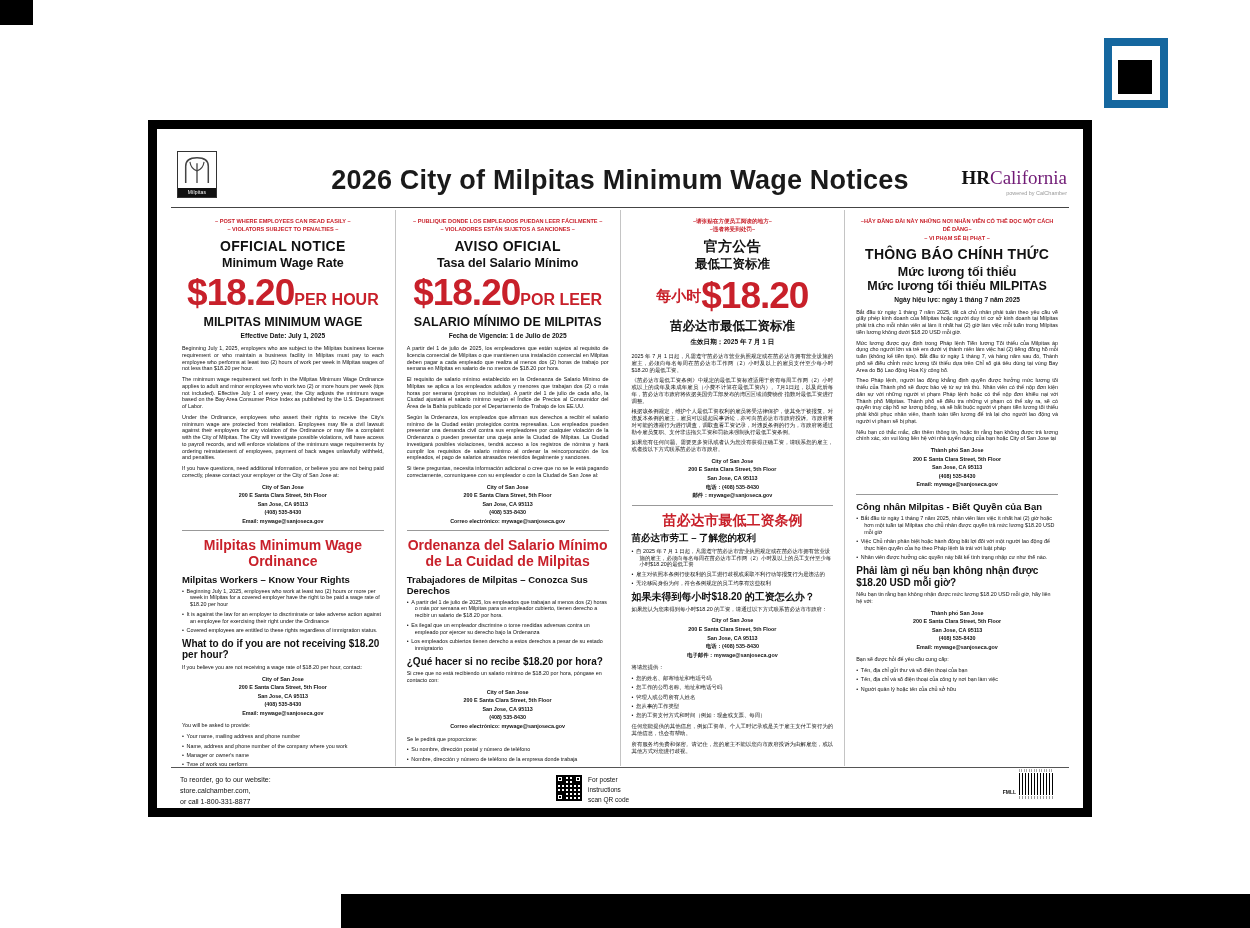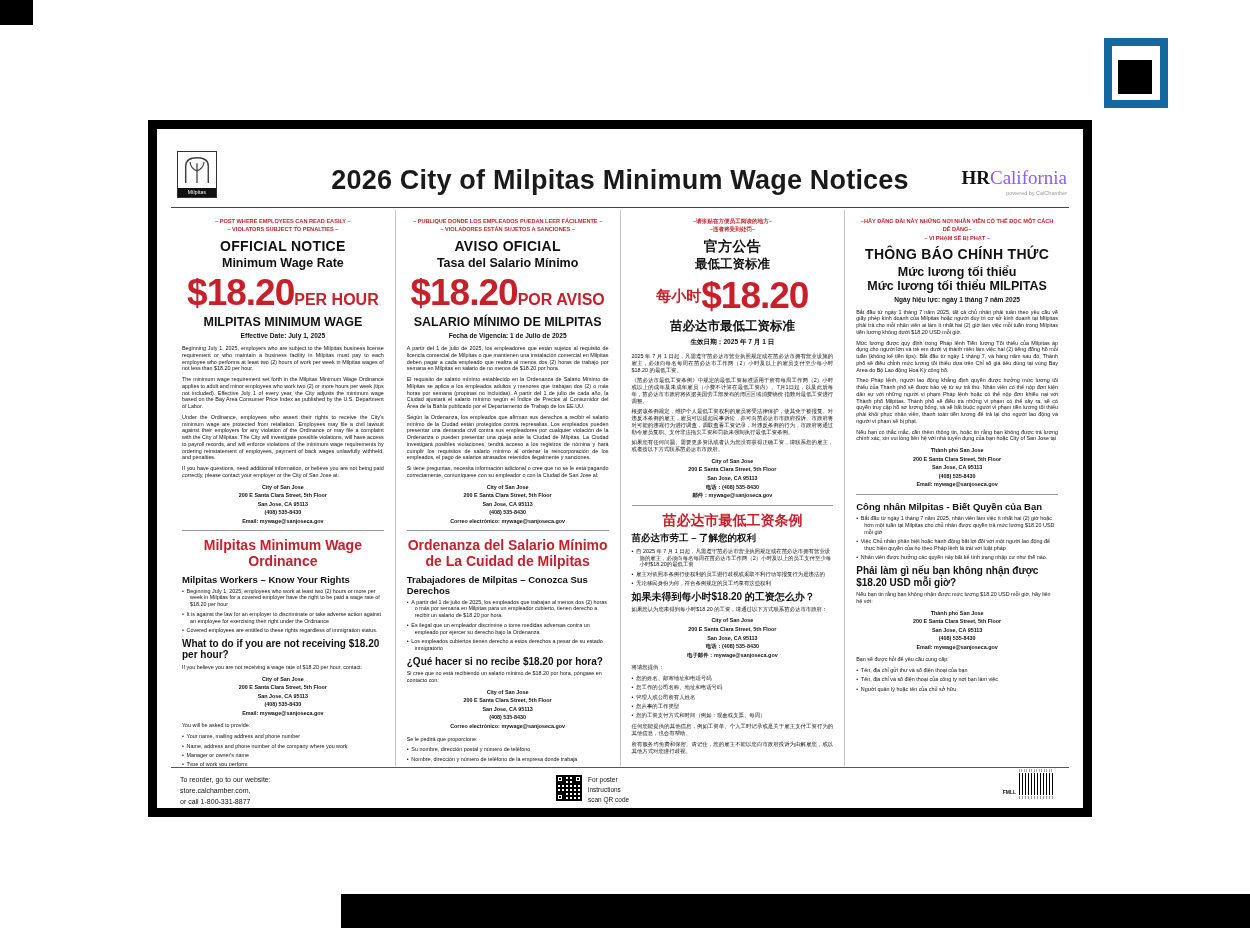--- a/index.html
+++ b/index.html
@@ -23,21 +23,21 @@
   .poster-inner{position:relative;width:100%;height:100%;background:#fff;padding:6px 14px 0;}
   
   .p-header{position:relative;height:68px;}
   .m-logo{position:absolute;left:6px;top:16px;width:40px;height:47px;border:1.5px solid #333;background:#fff;}
   .m-logo svg{display:block;margin:1px auto 0;}
   .m-logo .logo-strip{position:absolute;left:0;right:0;bottom:0;height:9px;background:#111;color:#fff;
     font-size:5px;text-align:center;line-height:9px;letter-spacing:.2px;}
   .p-title{text-align:center;padding-top:30px;font-size:27px;font-weight:bold;color:#1a1a1a;letter-spacing:.2px;}
   .brand{position:absolute;right:2px;top:32px;text-align:right;font-family:"Liberation Serif", serif;}
   .brand .hr{font-size:19px;font-weight:bold;color:#111;}
-  .brand .cal{font-size:19px;color:#8b5cf6;}
+  .brand .cal{font-size:19px;color:#701a75;}
   .brand .powered{font-family:"Liberation Sans", sans-serif;font-size:5.5px;color:#999;margin-top:1px;}
   .head-rule{border:none;border-top:1.5px solid #444;margin:4px 0 0;}
   
   .columns{display:flex;height:556px;margin-top:2px;}
   .col{flex:1 1 0;padding:5px 11px 0;overflow:hidden;}
   .col:not(:first-child){border-left:1px solid #c4c4c4;}
   .post{color:var(--red);font-weight:bold;font-size:5.6px;text-align:center;line-height:1.5;margin:2px 0 5px;}
   .notice-title{font-size:14px;font-weight:bold;text-align:center;letter-spacing:.3px;line-height:1.1;}
   .notice-sub{font-size:12.5px;font-weight:bold;text-align:center;margin-top:2px;}
   .rate{text-align:center;color:var(--red);margin:2px 0 1px;white-space:nowrap;}
@@ -161,21 +161,21 @@
   </section>
 
   <section class="col">
     <div class="post">
       <div>– PUBLIQUE DONDE LOS EMPLEADOS PUEDAN LEER FÁCILMENTE –</div>
       <div>– VIOLADORES ESTÁN SUJETOS A SANCIONES –</div>
     </div>
     <div class="notice-title">AVISO OFICIAL</div>
     <div class="notice-sub">Tasa del Salario Mínimo</div>
     <div class="rate">
-      <span class="rate-prefix"></span><span class="amount">$18.20</span><span class="rate-suffix">POR AVISO</span>
+      <span class="rate-prefix"></span><span class="amount">$18.20</span><span class="rate-suffix">POR LEER</span>
     </div>
     <div class="wage-title">SALARIO MÍNIMO DE MILPITAS</div>
     <div class="effective">Fecha de Vigencia: 1 de Julio de 2025</div>
     <p class="body">A partir del 1 de julio de 2025, los empleadores que están sujetos al requisito de licencia comercial de Milpitas o que mantienen una instalación comercial en Milpitas deben pagar a cada empleado que realiza al menos dos (2) horas de trabajo por semana en Milpitas en salario de no menos de $18.20 por hora.</p>
     <p class="body">El requisito de salario mínimo establecido en la Ordenanza de Salario Mínimo de Milpitas se aplica a los empleados adultos y menores que trabajan dos (2) o más horas por semana (propinas no incluidas). A partir del 1 de julio de cada año, la Ciudad ajustará el salario mínimo según el Índice de Precios al Consumidor del Área de la Bahía publicado por el Departamento de Trabajo de los EE.UU.</p>
     <p class="body">Según la Ordenanza, los empleados que afirman sus derechos a recibir el salario mínimo de la Ciudad están protegidos contra represalias. Los empleados pueden presentar una demanda civil contra sus empleadores por cualquier violación de la Ordenanza o pueden presentar una queja ante la Ciudad de Milpitas. La Ciudad investigará posibles violaciones, tendrá acceso a los registros de nómina y hará cumplir los requisitos de salario mínimo al ordenar la reincorporación de los empleados, el pago de salarios atrasados retenidos ilegalmente y sanciones.</p>
     <p class="body">Si tiene preguntas, necesita información adicional o cree que no se le está pagando correctamente, comuníquese con su empleador o con la Ciudad de San Jose al:</p>
     <div class="address">
       <div>City of San Jose</div>
       <div>200 E Santa Clara Street, 5th Floor</div>

